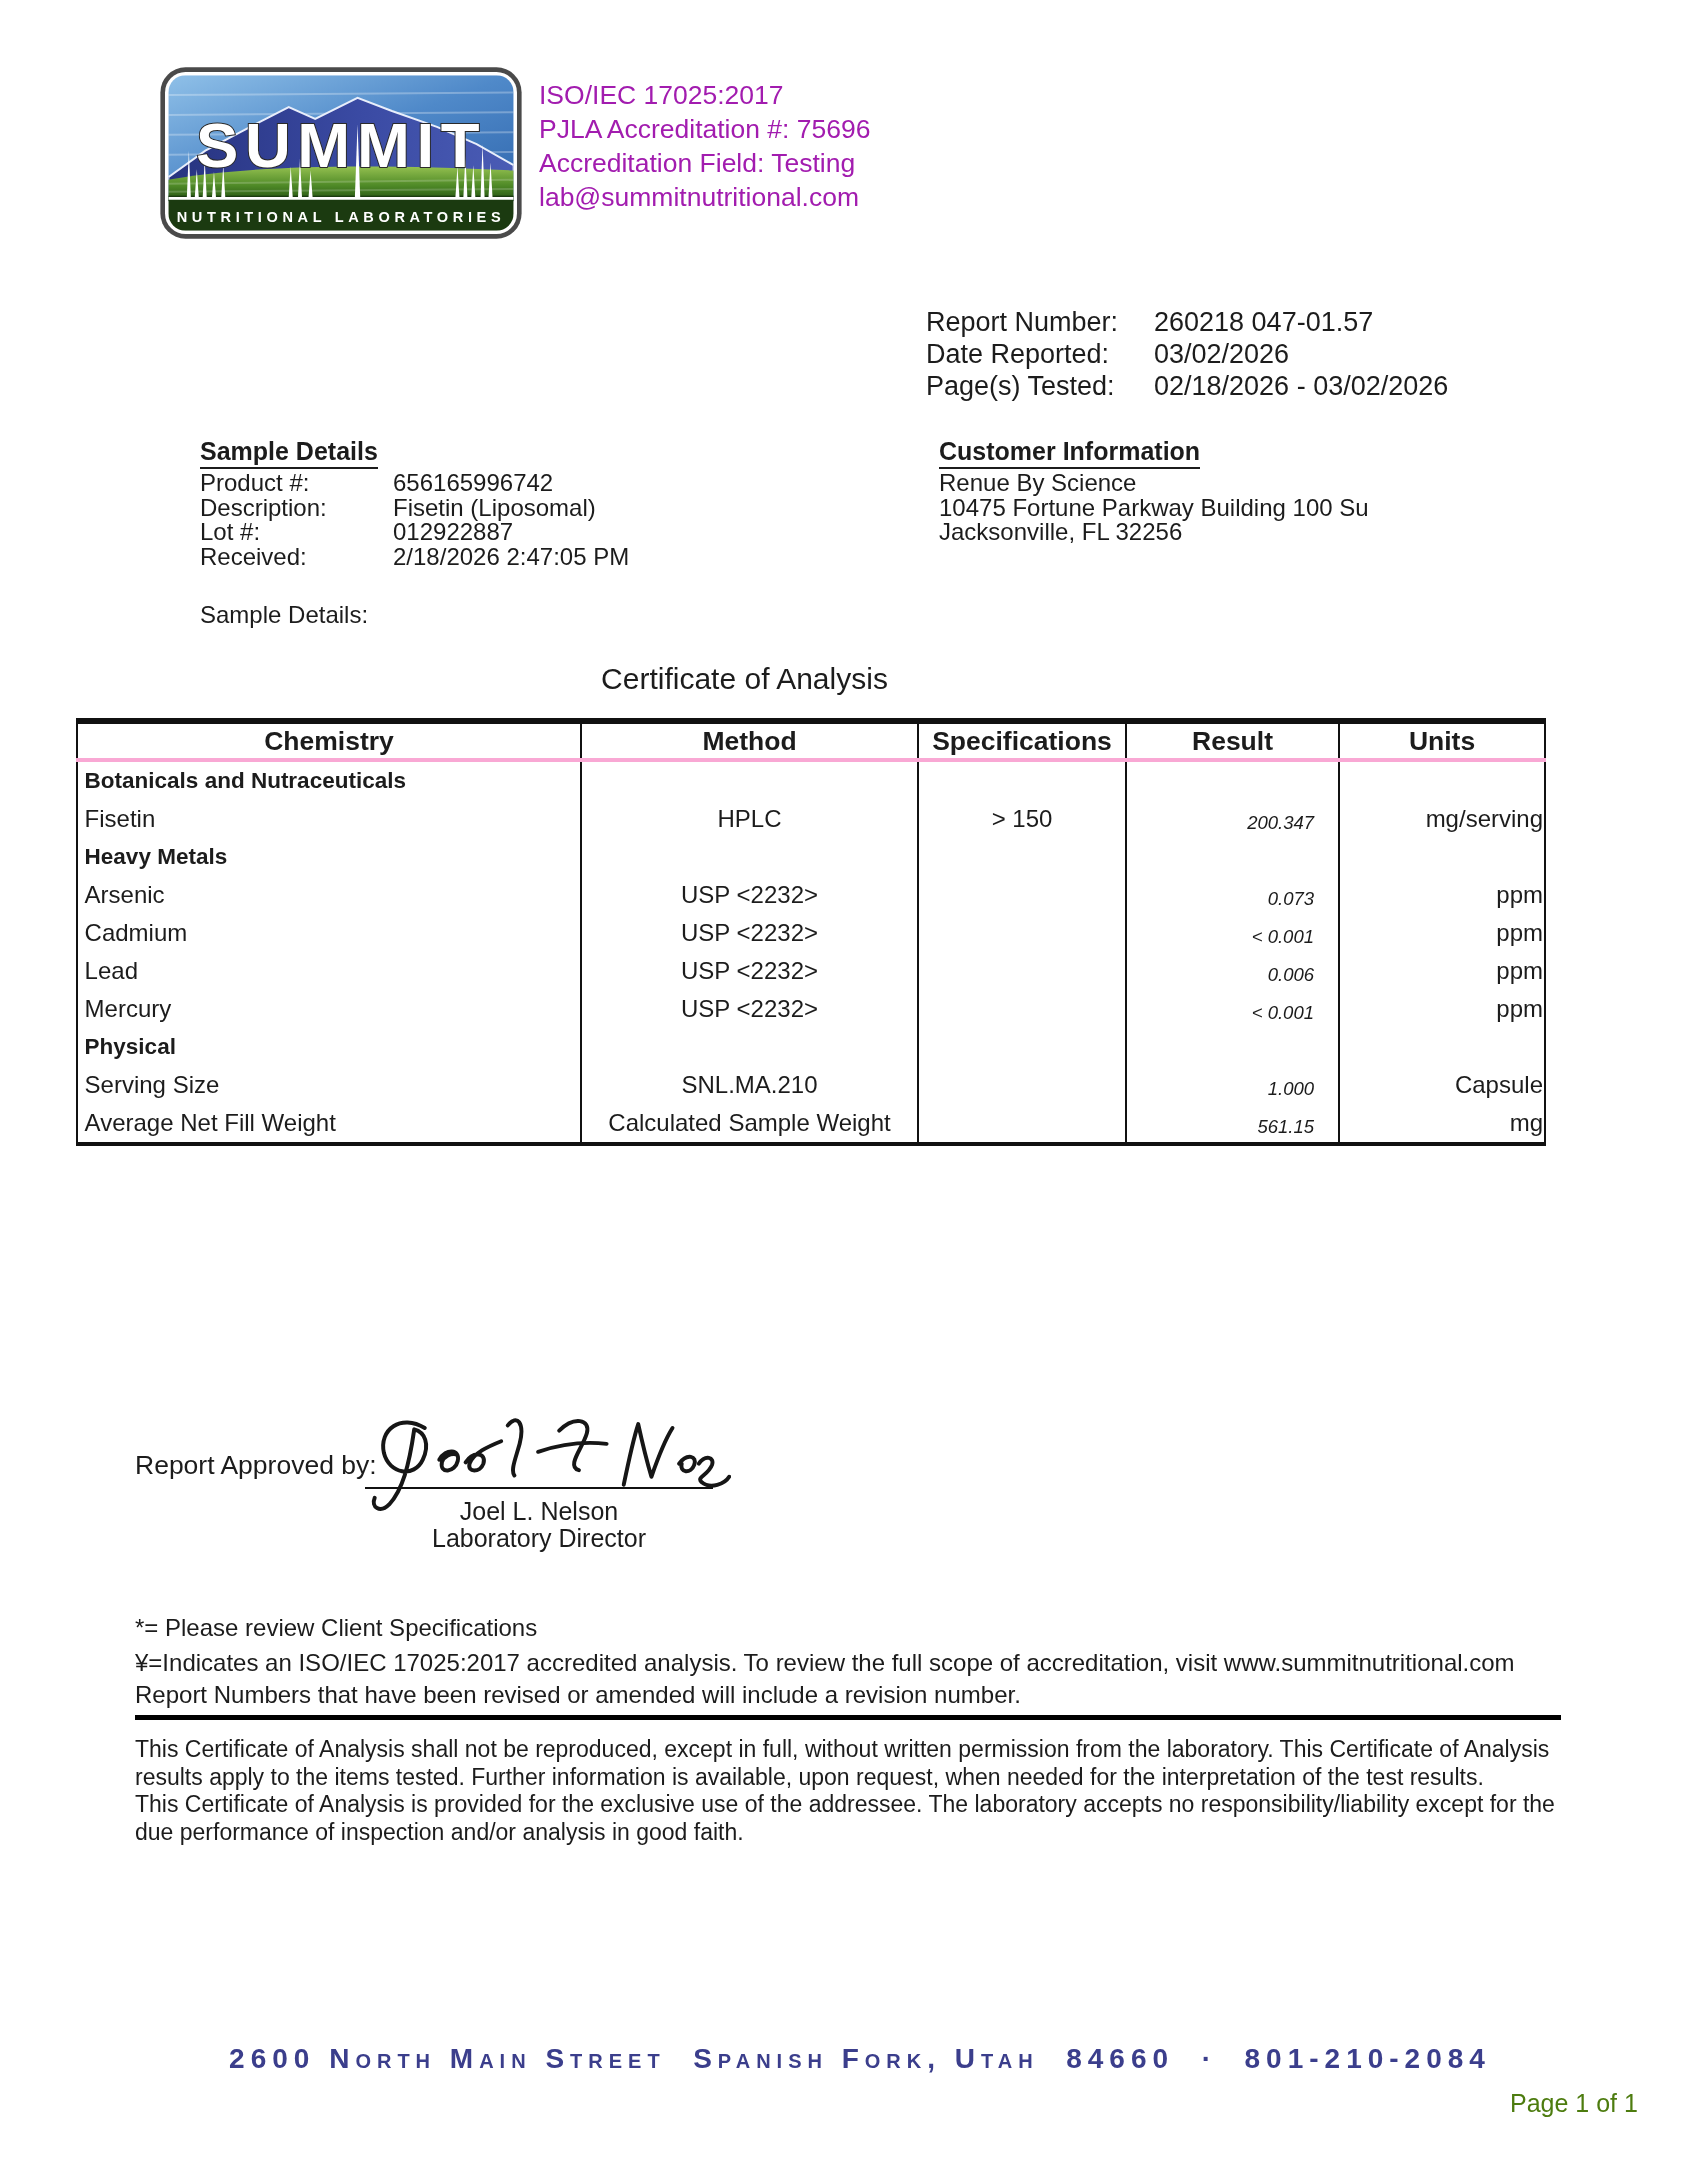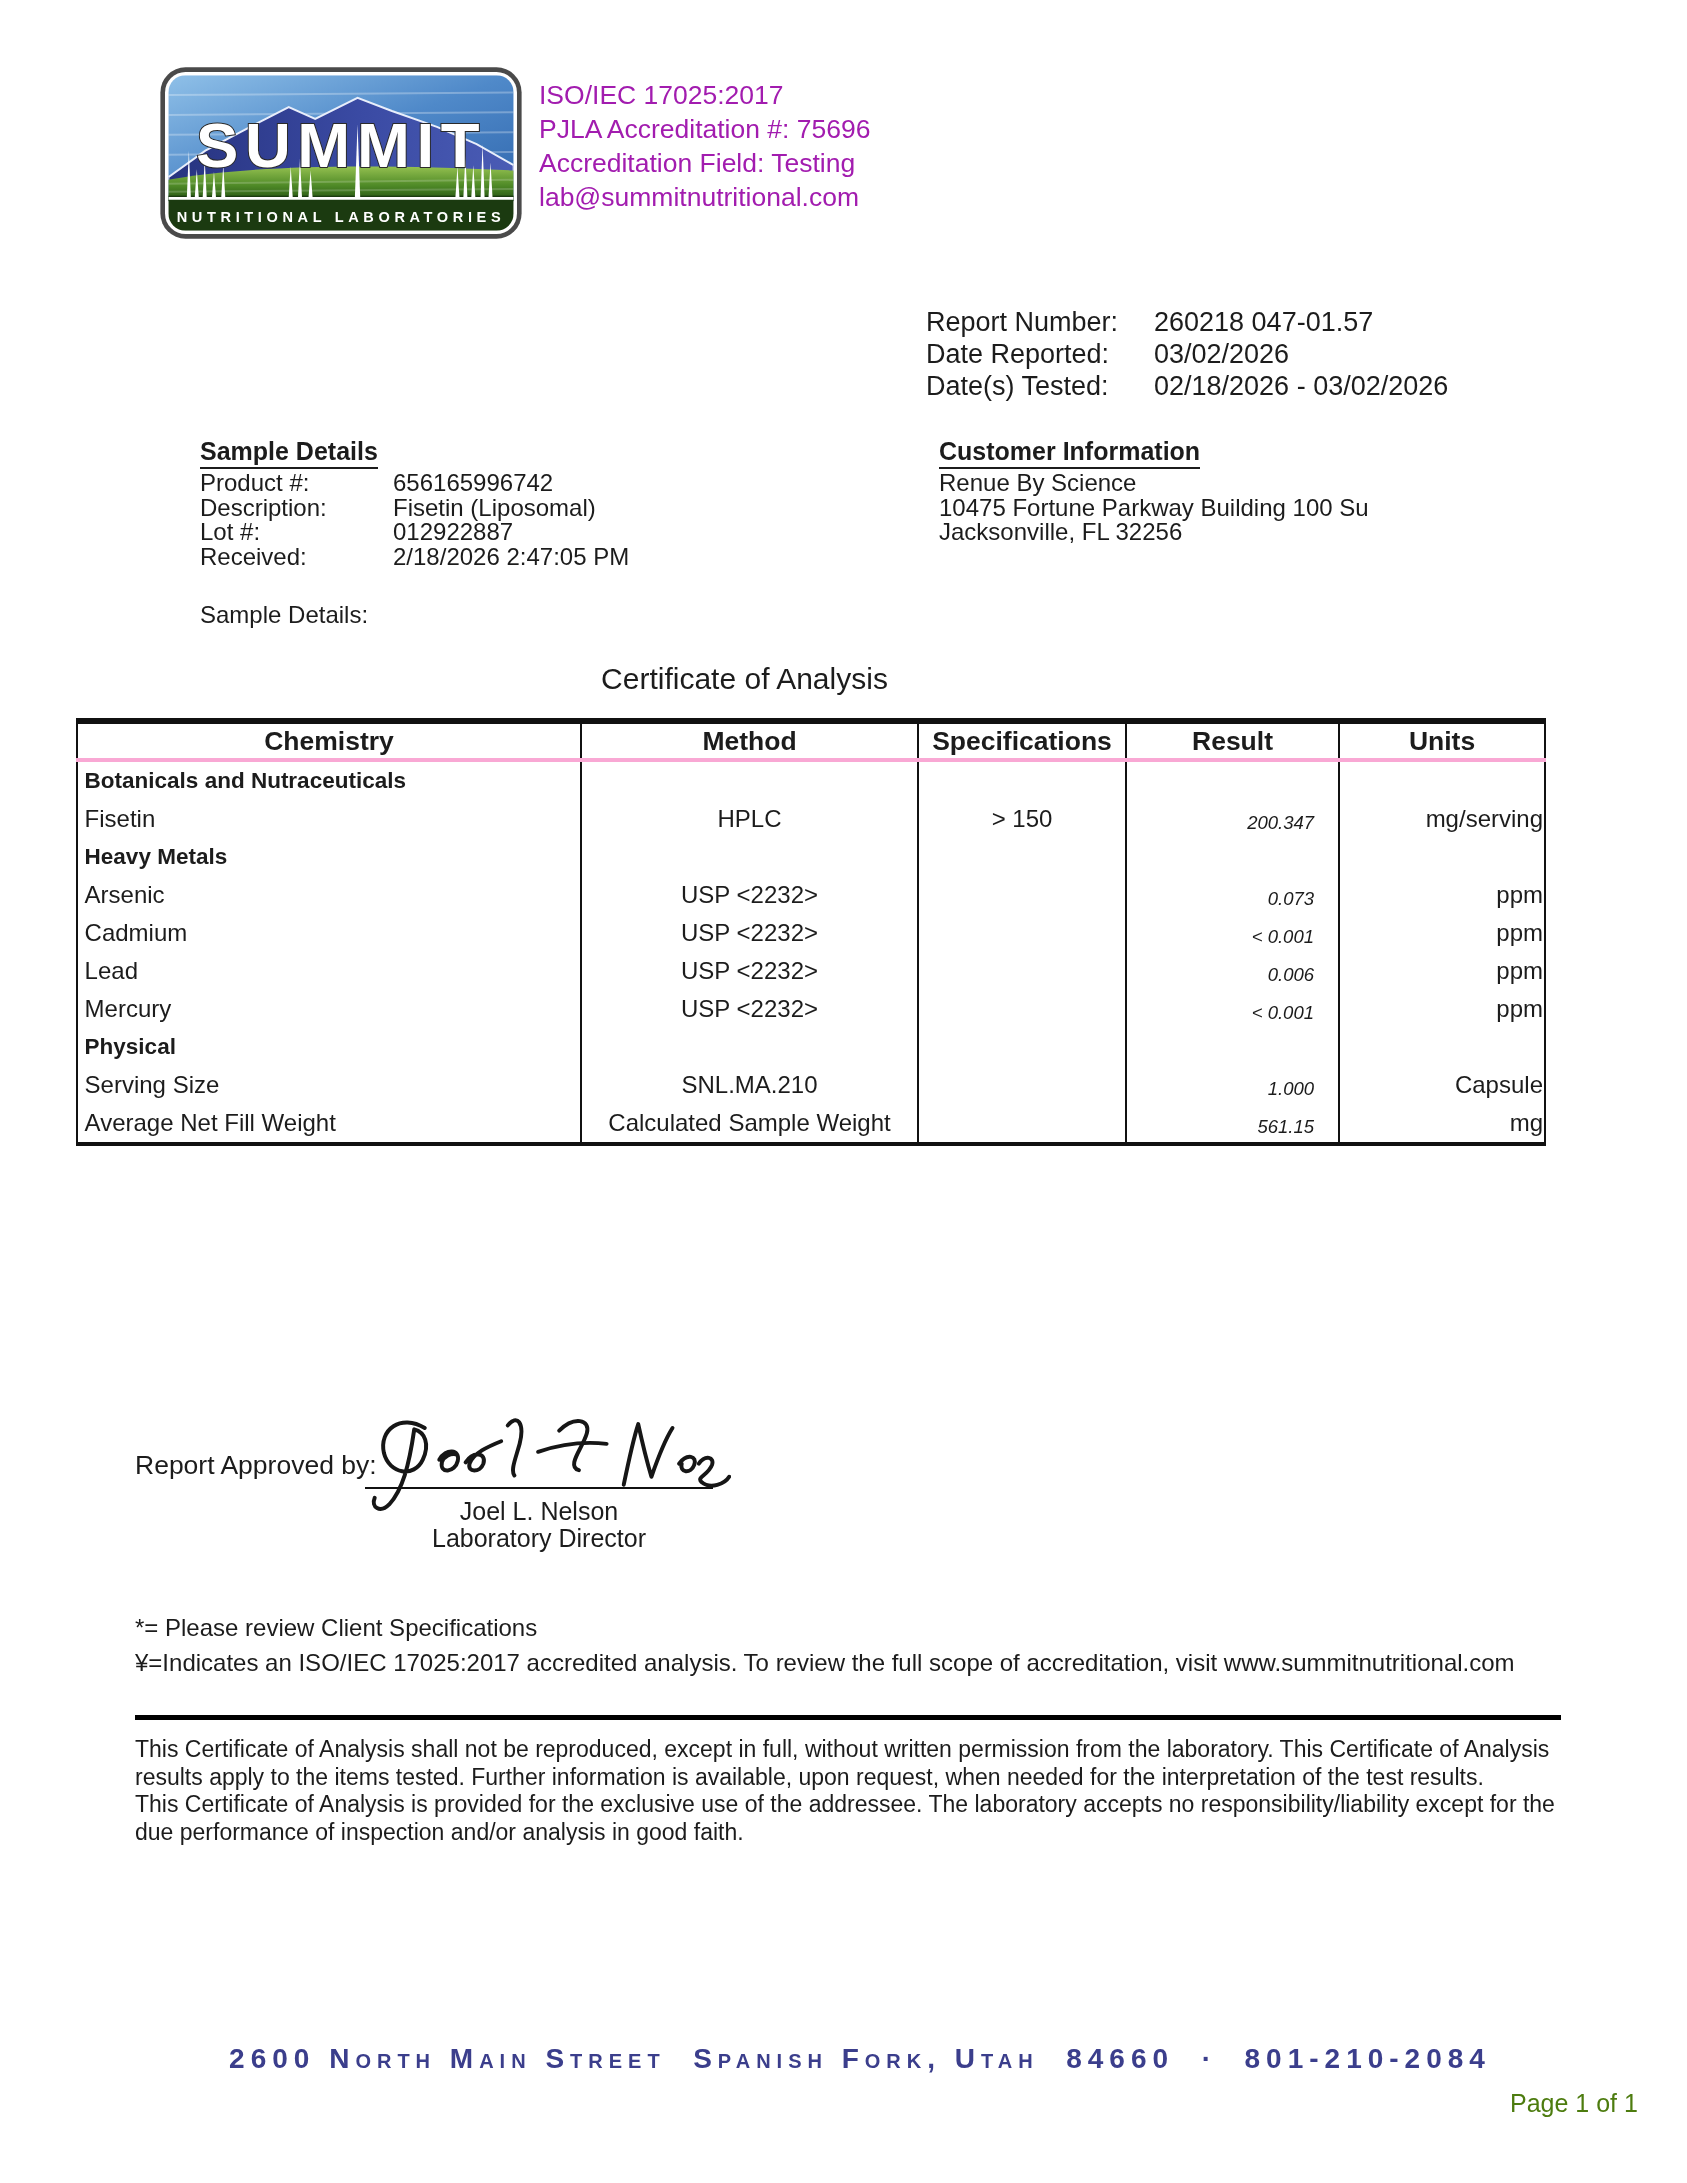--- a/index.html
+++ b/index.html
@@ -151,21 +151,21 @@
   <div class="abs report-info">
     <div class="ri-row">
       <span class="ri-label">Report Number:</span>
       <span class="ri-value">260218 047-01.57</span>
     </div>
     <div class="ri-row">
       <span class="ri-label">Date Reported:</span>
       <span class="ri-value">03/02/2026</span>
     </div>
     <div class="ri-row">
-      <span class="ri-label">Date(s) Tested:</span>
+      <span class="ri-label">Page(s) Tested:</span>
       <span class="ri-value">02/18/2026 - 03/02/2026</span>
     </div>
   </div>
 
   <div class="abs sample-title">
     <span class="sec-title">Sample Details</span>
   </div>
   <div class="abs sample-rows">
     <div class="sr">
       <span class="sr-label">Product #:</span>
@@ -305,20 +305,21 @@
         <path d="M512 92 C522 78 536 82 532 94 C526 110 508 112 516 120 C530 132 552 122 558 112"></path>
       </g>
     </svg>
   </div>
   <div class="abs sig-line"></div>
   <div class="abs sig-name">Joel L. Nelson</div>
   <div class="abs sig-title">Laboratory Director</div>
 
   <div class="abs fn1">*= Please review Client Specifications</div>
   <div class="abs fn2">¥=Indicates an ISO/IEC 17025:2017 accredited analysis. To review the full scope of accreditation, visit www.summitnutritional.com</div>
+  <div class="abs fn3">Report Numbers that have been revised or amended will include a revision number.</div>
   <div class="abs divider"></div>
 
   <div class="abs disc1">This Certificate of Analysis shall not be reproduced, except in full, without written permission from the laboratory. This Certificate of Analysis results apply to the items tested. Further information is available, upon request, when needed for the interpretation of the test results.</div>
   <div class="abs disc2">This Certificate of Analysis is provided for the exclusive use of the addressee. The laboratory accepts no responsibility/liability except for the due performance of inspection and/or analysis in good faith.</div>
 
   <div class="abs address" id="lab-address" style="color: rgb(59, 62, 140);">2600 North Main Street  Spanish Fork, Utah  84660  ·  801-210-2084</div>
   <div class="abs pagenum">Page 1 of 1</div>
 
 </div>
 

